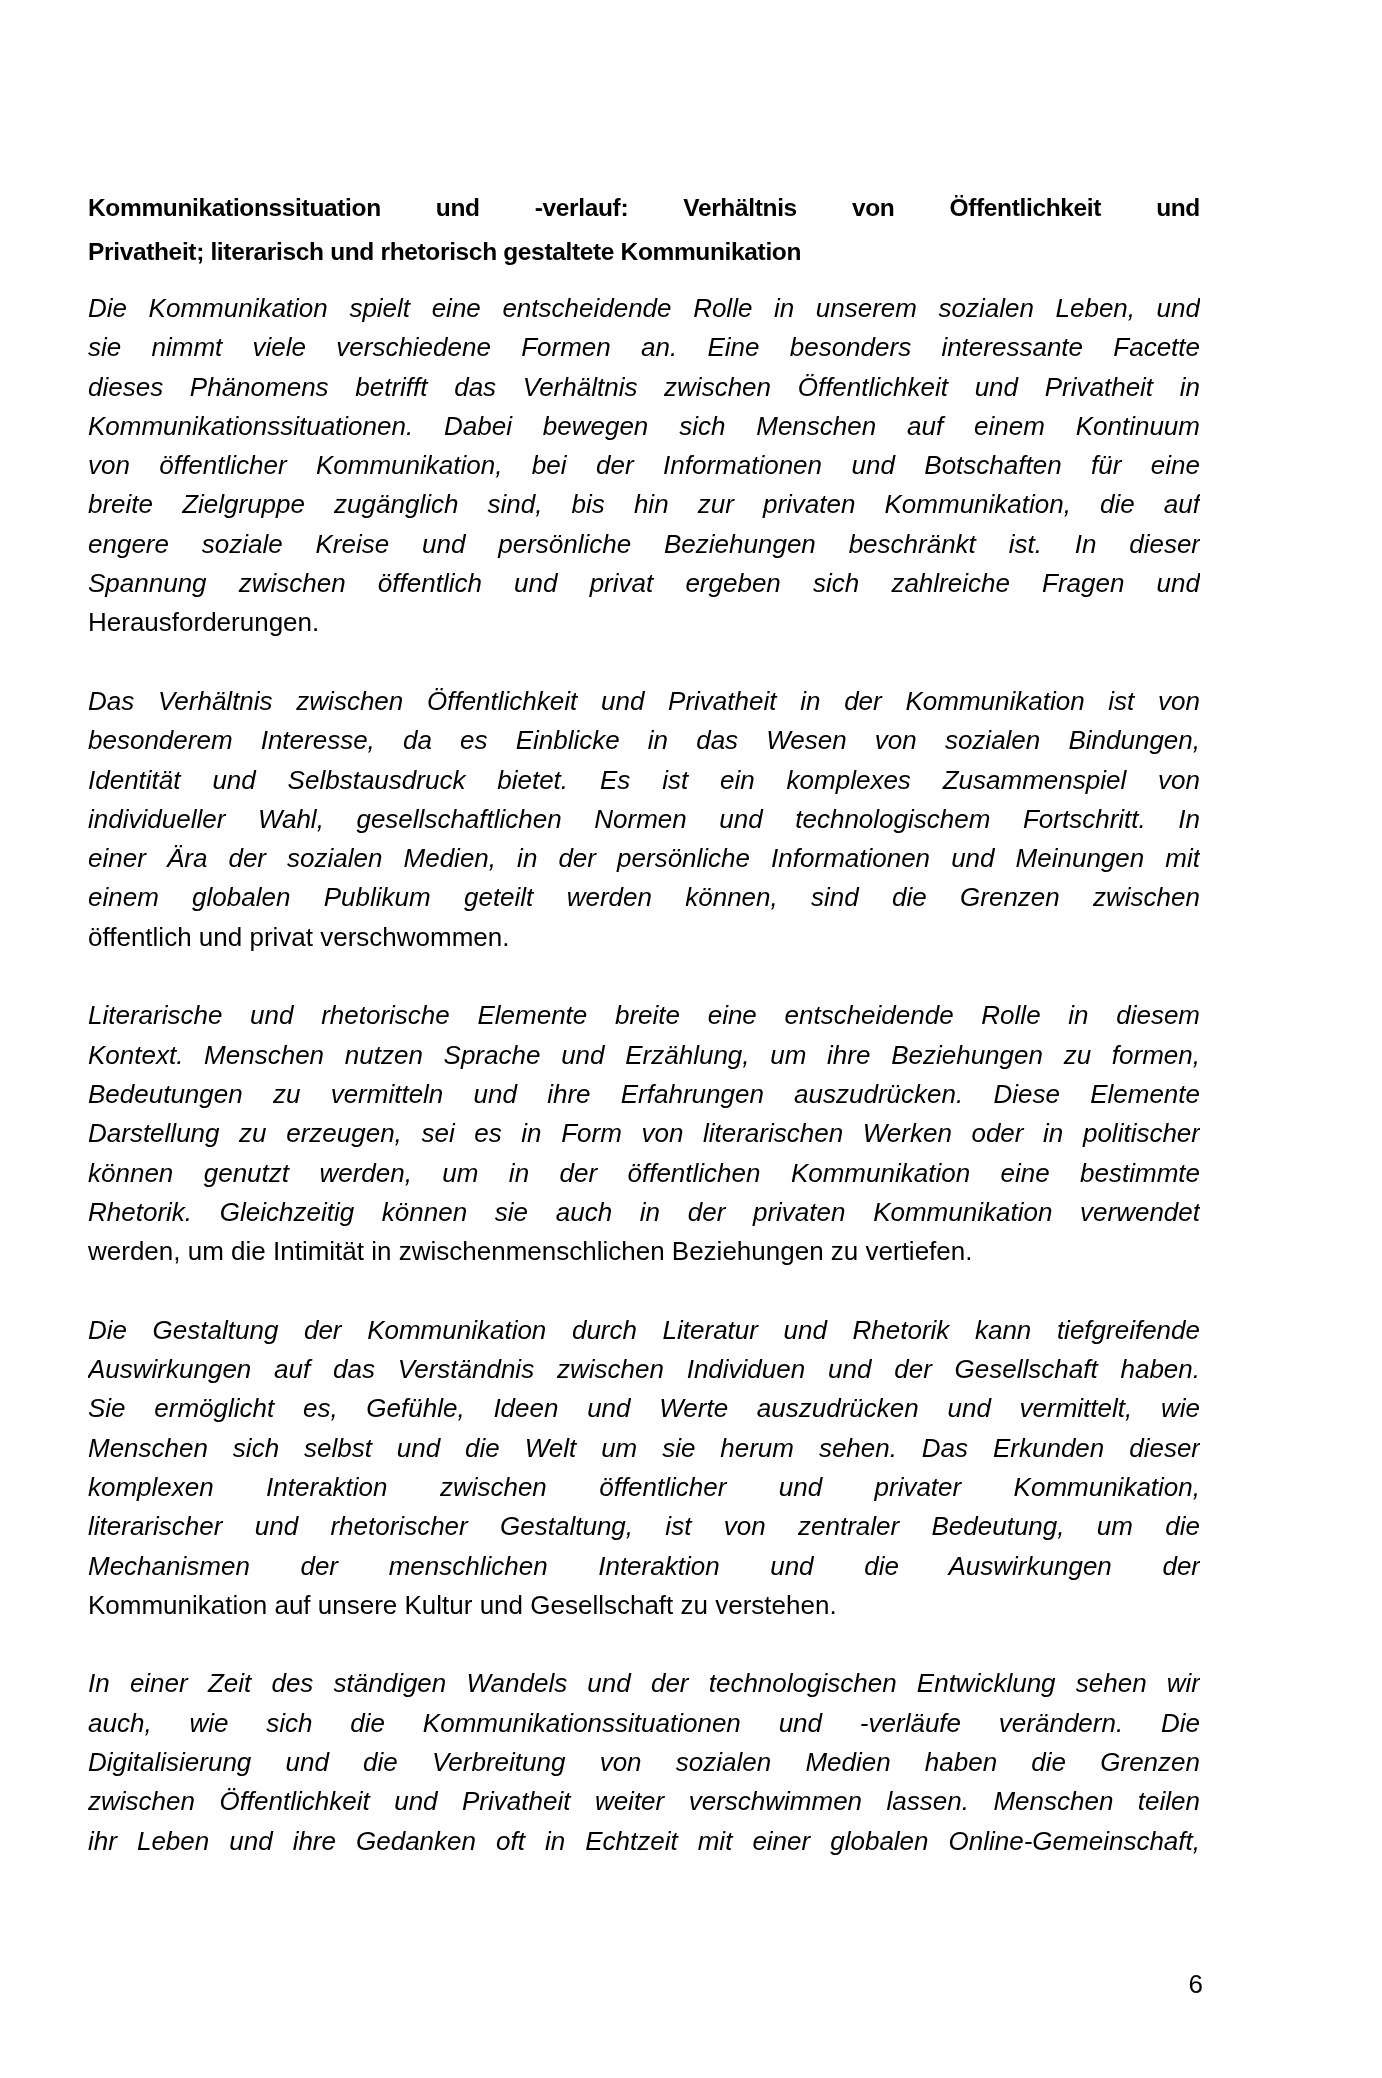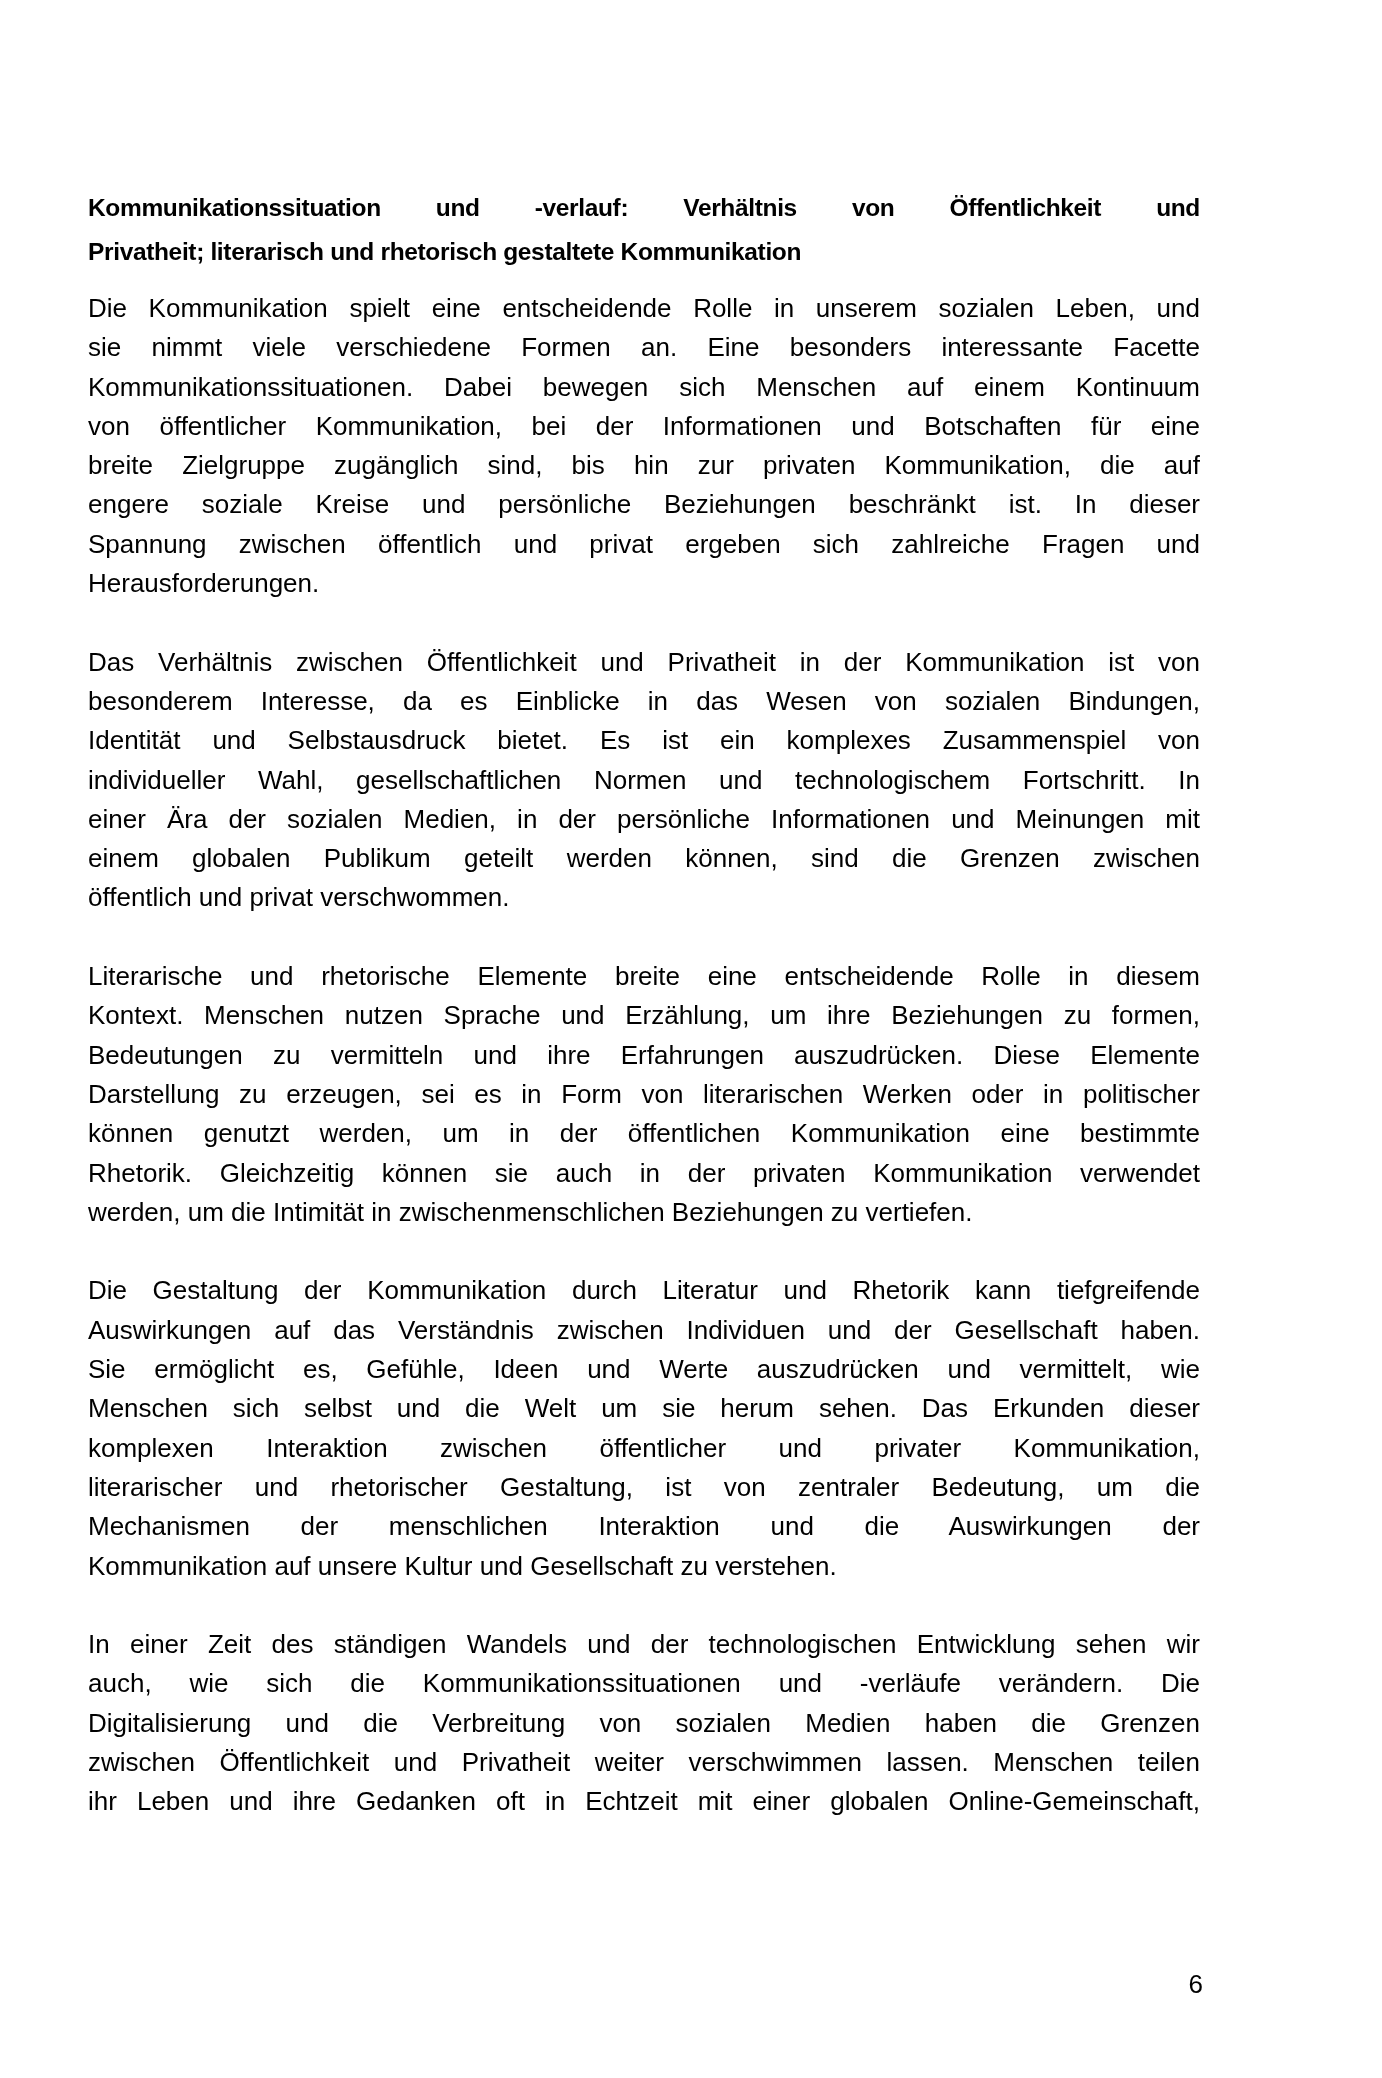--- a/index.html
+++ b/index.html
@@ -57,20 +57,21 @@
   .para .line {
     display: block;
     white-space: nowrap;
     height: 39.3px;
   }
   .para .line.justify {
     text-align: justify;
     text-align-last: justify;
     white-space: normal;
     overflow: hidden;
+    font-style: italic;
   }
   .page-number {
     position: absolute;
     left: 1150px;
     width: 53px;
     top: 1953px;
     text-align: right;
     font-family: "Liberation Sans", sans-serif;
     font-size: 26px;
     line-height: 39px;
@@ -84,20 +85,21 @@
   <h2 class="heading">
     <span class="line justify">Kommunikationssituation und -verlauf: Verhältnis von Öffentlichkeit und</span>
     <span class="line">Privatheit; literarisch und rhetorisch gestaltete Kommunikation</span>
   </h2>
 
   <div class="body-text">
 
     <p class="para">
       <span class="line justify">Die Kommunikation spielt eine entscheidende Rolle in unserem sozialen Leben, und</span>
       <span class="line justify">sie nimmt viele verschiedene Formen an. Eine besonders interessante Facette</span>
+      <span class="line justify">dieses Phänomens betrifft das Verhältnis zwischen Öffentlichkeit und Privatheit in</span>
       <span class="line justify">Kommunikationssituationen. Dabei bewegen sich Menschen auf einem Kontinuum</span>
       <span class="line justify">von öffentlicher Kommunikation, bei der Informationen und Botschaften für eine</span>
       <span class="line justify">breite Zielgruppe zugänglich sind, bis hin zur privaten Kommunikation, die auf</span>
       <span class="line justify">engere soziale Kreise und persönliche Beziehungen beschränkt ist. In dieser</span>
       <span class="line justify">Spannung zwischen öffentlich und privat ergeben sich zahlreiche Fragen und</span>
       <span class="line">Herausforderungen.</span>
     </p>
 
     <p class="para">
       <span class="line justify">Das Verhältnis zwischen Öffentlichkeit und Privatheit in der Kommunikation ist von</span>

